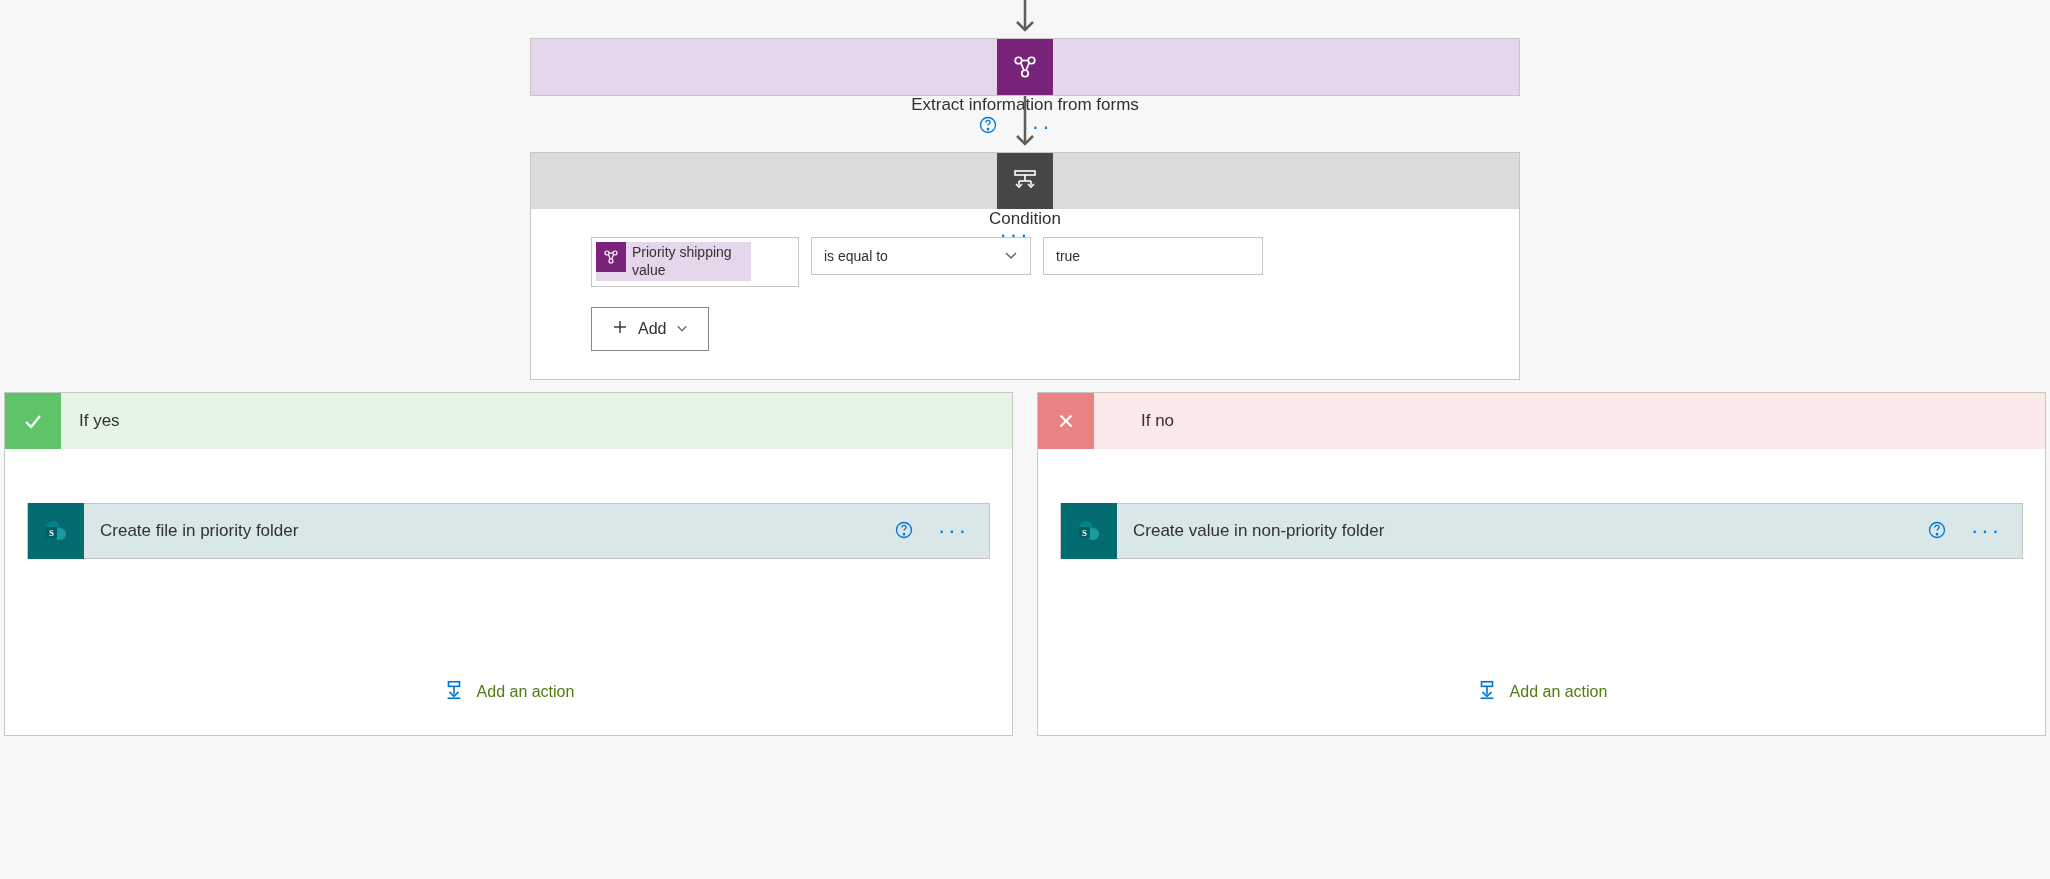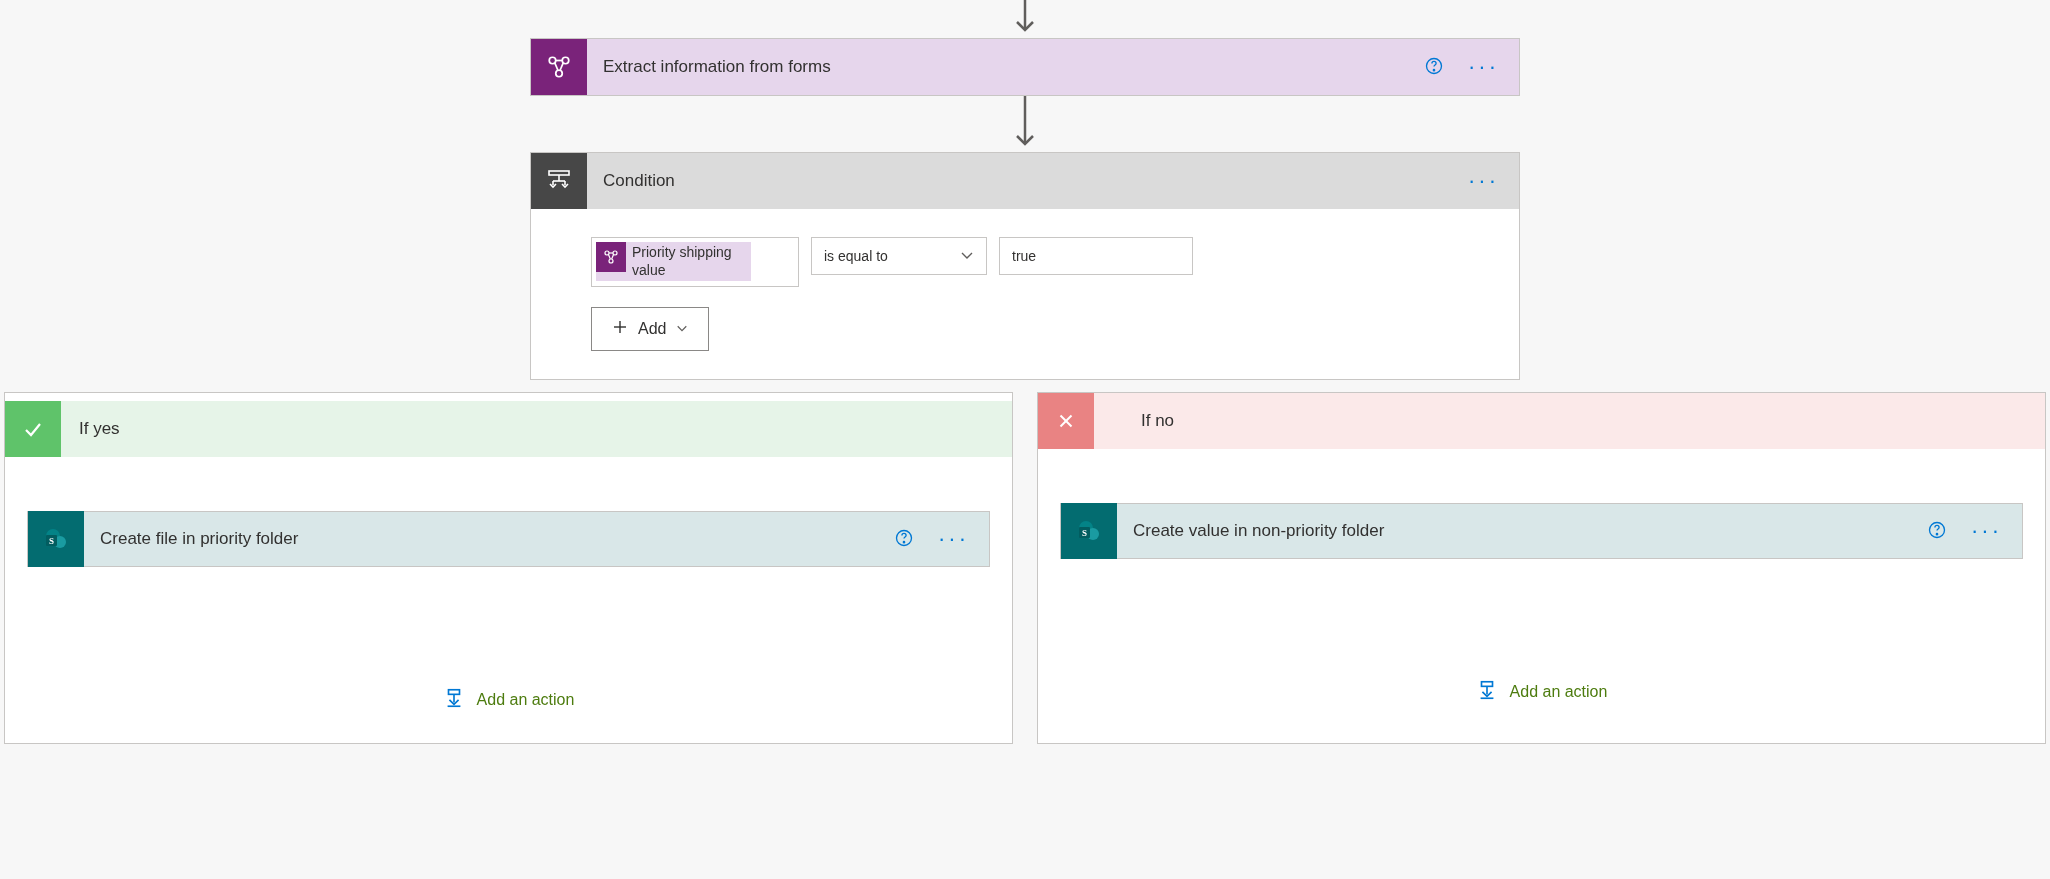--- a/index.html
+++ b/index.html
@@ -28,20 +28,21 @@
   }
   .card {
     width: 990px;
     border: 1px solid #c8c6c4;
     background: #fff;
   }
   .card-header {
     display: flex;
     align-items: center;
     height: 56px;
+    flex-direction: column;
   }
   .card-icon {
     width: 56px;
     height: 56px;
     display: flex;
     align-items: center;
     justify-content: center;
     flex-shrink: 0;
   }
   .card-title {
@@ -104,32 +105,32 @@
   }
   .token-label {
     padding: 2px 6px;
     font-size: 14px;
     max-width: 125px;
     line-height: 1.25;
   }
   .operator-select {
     border: 1px solid #c8c6c4;
     height: 38px;
-    width: 176px;
+    width: 220px;
     display: flex;
     align-items: center;
     justify-content: space-between;
     padding: 0 12px;
     background: #fff;
   }
   .chevron-down { color: #605e5c; }
   .value-input {
     border: 1px solid #c8c6c4;
     height: 38px;
-    width: 194px;
+    width: 220px;
     padding: 8px 12px;
     background: #fff;
     display: flex;
     align-items: center;
   }
   .add-button {
     margin-top: 20px;
     border: 1px solid #8a8886;
     height: 44px;
     padding: 0 20px;
@@ -160,21 +161,21 @@
     height: 56px;
   }
   .branch-badge {
     width: 56px;
     height: 56px;
     display: flex;
     align-items: center;
     justify-content: center;
   }
   .yes-badge { background: #5fc36a; }
-  .yes-header { background: #e6f4e8; margin-top: 8px; }
+  .yes-header { background: #e6f4e8; }
   .no-badge { background: #e98383; }
   .no-header { background: #fbe9e9; gap: 29px; }
   .branch-title {
     padding: 0 18px;
     font-size: 17px;
   }
   .branch-body {
     padding: 54px 22px 30px 22px;
     flex: 1;
     display: flex;

